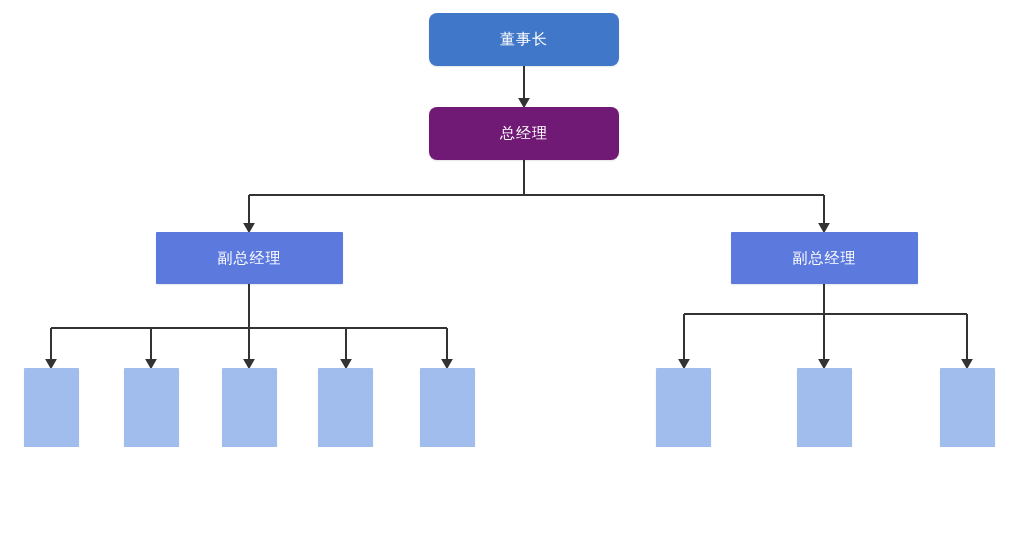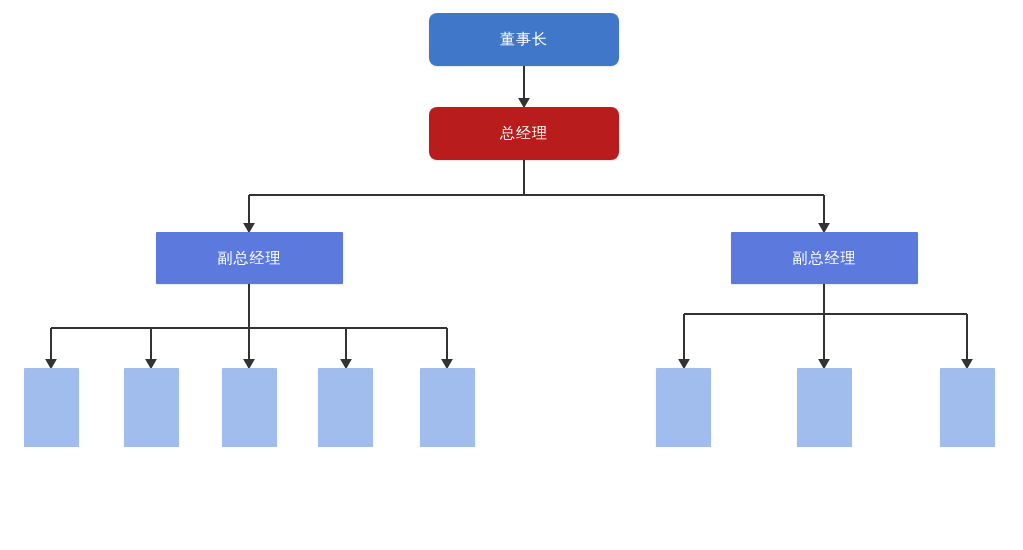--- a/index.html
+++ b/index.html
@@ -101,21 +101,21 @@
       <path d="M684,314 L684,360" marker-end="url(#arrow)"></path>
       <path d="M824,314 L824,360" marker-end="url(#arrow)"></path>
       <path d="M967,314 L967,360" marker-end="url(#arrow)"></path>
     </g>
   </svg>
 
   <div class="node node-exec" style="left:429px; top:13px; width:190px; height:53px; background:#4077c8;">
     <span>董事长</span>
   </div>
 
-  <div class="node node-exec" style="left:429px; top:107px; width:190px; height:53px; background:#b91c1c;">
+  <div class="node node-exec" style="left:429px; top:107px; width:190px; height:53px; background:#701a75;">
     <span>总经理</span>
   </div>
 
   <div class="node node-vp" style="left:156px; top:232px; width:187px; height:52px; background:#5c7ade;">
     <span>副总经理</span>
   </div>
   <div class="node node-vp" style="left:731px; top:232px; width:187px; height:52px; background:#5c7ade;">
     <span>副总经理</span>
   </div>
 

